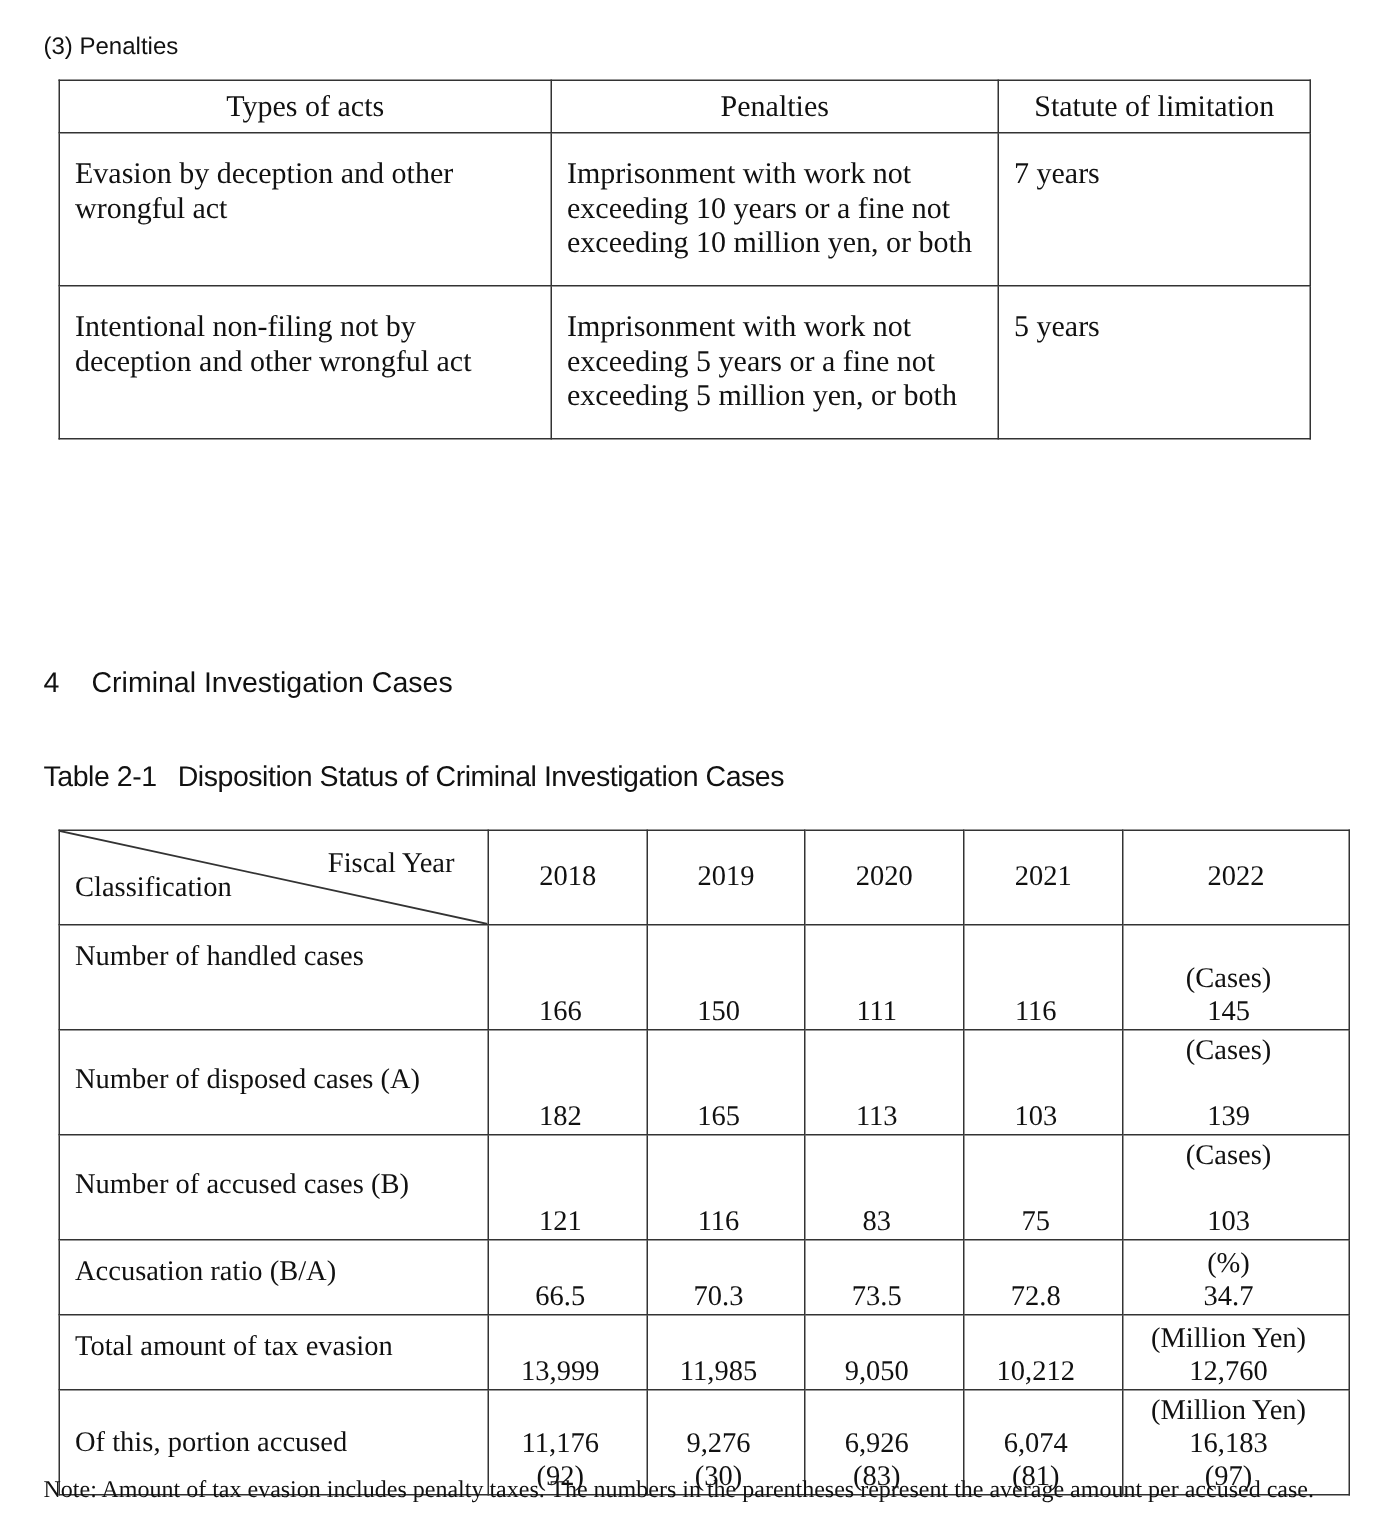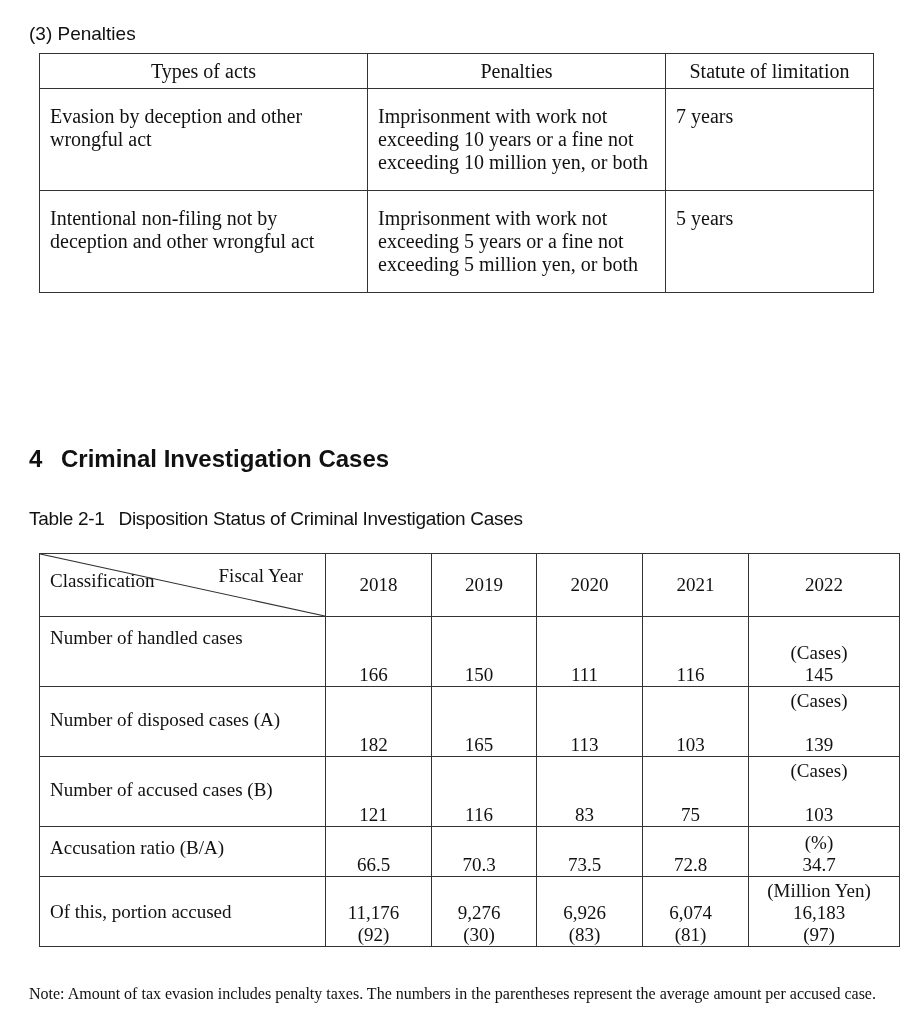--- a/index.html
+++ b/index.html
@@ -1,46 +1,46 @@
 <!DOCTYPE html>
 <html><head>
 <meta charset="utf-8">
 <style>
   html, body { margin: 0; padding: 0; background: #ffffff; }
   body { width: 919px; height: 1024px; position: relative; overflow: hidden; color: #111; }
   .sans { font-family: "Liberation Sans", sans-serif; }
   .serif { font-family: "Liberation Serif", serif; }
 
-  #sec3 { position: absolute; left: 29px; top: 23px; font-size: 19px; text-align: center; }
+  #sec3 { position: absolute; left: 29px; top: 23px; font-size: 16px; text-align: center; }
   #pen-table {
     position: absolute; left: 39px; top: 53px;
     border-collapse: collapse; table-layout: fixed; width: 834px;
     font-size: 20px; line-height: 23px;
   }
   #pen-table th, #pen-table td { border: 1.5px solid #333; vertical-align: top; padding: 16px 10px; text-align: left; font-weight: normal; }
   #pen-table th { text-align: center; height: 34px; vertical-align: middle; padding: 0; }
   #pen-table td.c1 { height: 69px; }
   #pen-table td.c3 { padding-left: 10px; }
 
-  #sec4 { position: absolute; left: 29px; top: 445px; font-size: 24px; font-weight: bold; }
+  #sec4 { position: absolute; left: 29px; top: 445px; font-size: 19px; }
   #sec4 .num { display: inline-block; width: 32px; }
   #tbl-caption { position: absolute; left: 29px; top: 508px; font-size: 19px; letter-spacing: -0.3px; }
   #tbl-caption .num { margin-right: 14px; }
 
   #cases-table {
     position: absolute; left: 39px; top: 553px;
     border-collapse: collapse; table-layout: fixed; width: 860px;
     font-size: 19px; line-height: 22px;
   }
   #cases-table td, #cases-table th { border: 1.5px solid #333; font-weight: normal; padding: 0; }
   #cases-table th.year { text-align: center; vertical-align: middle; height: 62px; }
   #cases-table th.corner { position: relative; height: 62px; }
   .corner svg { position: absolute; left: 0; top: 0; width: 100%; height: 100%; }
   .corner .fy { position: absolute; right: 22px; top: 11px; }
-  .corner .cls { position: absolute; left: 10px; bottom: 24px; }
+  .corner .cls { position: absolute; left: 10px; bottom: 13px; }
   #cases-table td.label { padding-left: 10px; vertical-align: top; }
   #cases-table td.val { text-align: center; vertical-align: bottom; padding-right: 10px; }
   .unit { display: block; }
   .val .sub { display: block; }
 
   #note { position: absolute; left: 29px; top: 983px; width: 850px; font-size: 16px; line-height: 22px; text-align: justify; }
 </style>
 </head>
 <body>
 
@@ -178,20 +178,39 @@
           <span class="sub">73.5</span>
         </td>
         <td class="val">
           <span class="sub">72.8</span>
         </td>
         <td class="val" style="vertical-align: bottom;">
           <span class="unit">(%)</span>
           <span class="sub">34.7</span>
         </td>
       </tr>
+      <tr style="height: 50px;">
+        <td class="label" style="padding-top: 10px;">Total amount of tax evasion</td>
+        <td class="val">
+          <span class="sub">13,999</span>
+        </td>
+        <td class="val">
+          <span class="sub">11,985</span>
+        </td>
+        <td class="val">
+          <span class="sub">9,050</span>
+        </td>
+        <td class="val">
+          <span class="sub">10,212</span>
+        </td>
+        <td class="val" style="vertical-align: bottom;">
+          <span class="unit">(Million Yen)</span>
+          <span class="sub">12,760</span>
+        </td>
+      </tr>
       <tr style="height: 70px;">
         <td class="label" style="padding-top: 24px;">Of this, portion accused</td>
         <td class="val">
           <span class="sub">11,176</span>
           <span class="sub">(92)</span>
         </td>
         <td class="val">
           <span class="sub">9,276</span>
           <span class="sub">(30)</span>
         </td>

